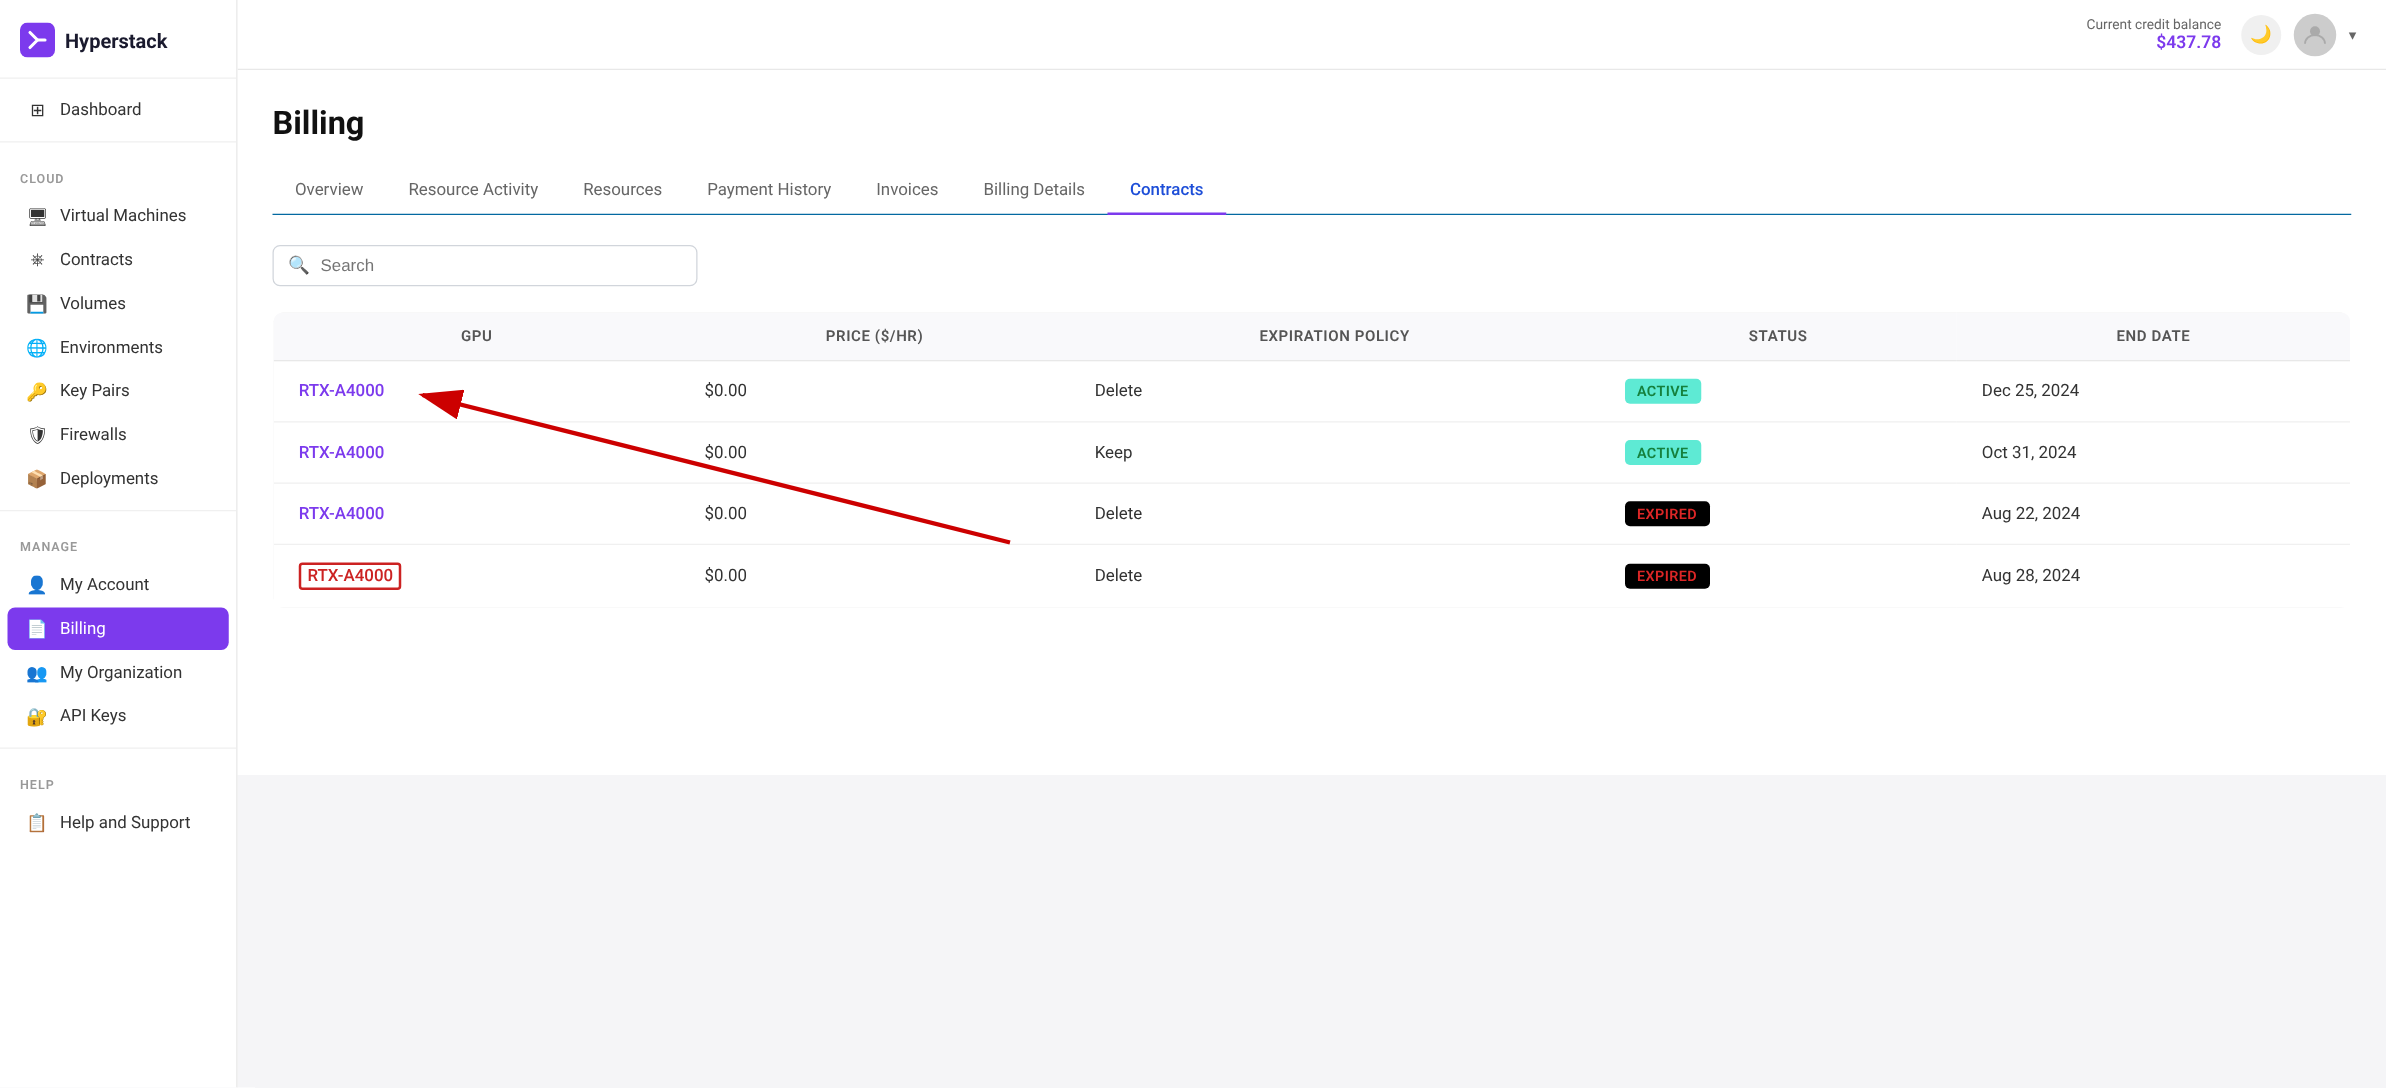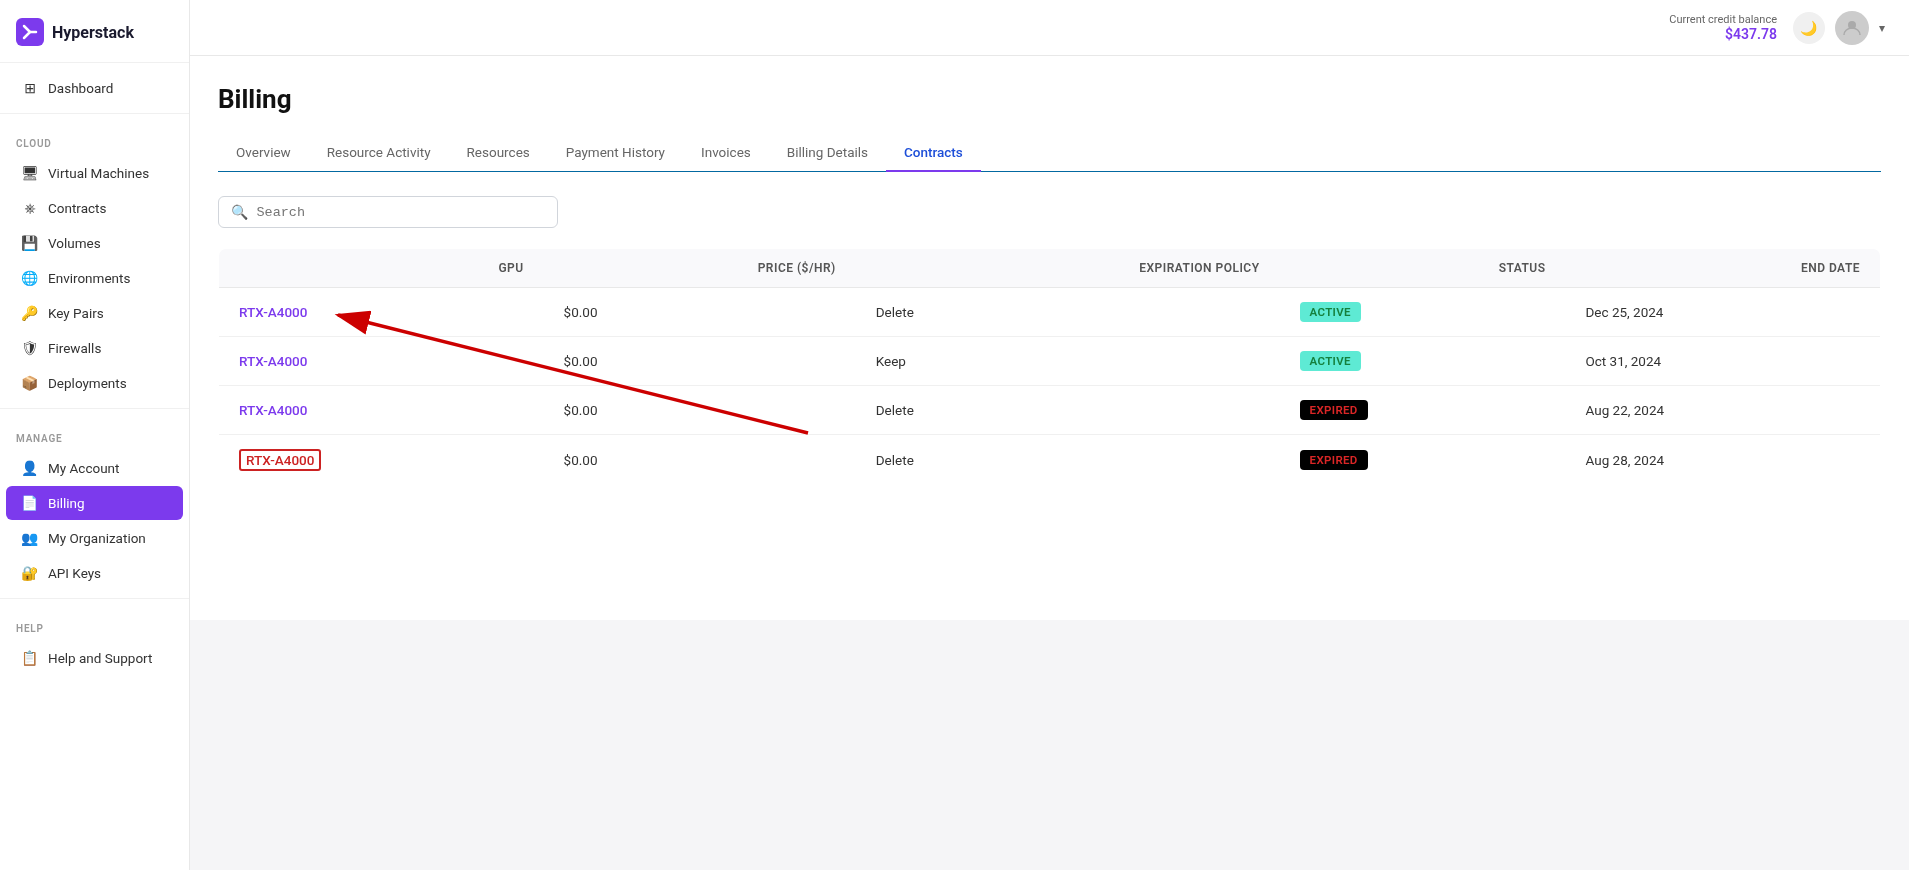--- a/index.html
+++ b/index.html
@@ -192,33 +192,32 @@
       color: #9ca3af;
       font-size: 14px;
     }
     .search-input {
       border: none;
       outline: none;
       font-size: 13.5px;
       color: #3b82f6;
       width: 100%;
       background: transparent;
-      font-family: Liberation Mono, monospace;
     }
 
     
     .contracts-table {
       width: 100%;
       border-collapse: collapse;
       border: 1px solid #e8e8e8;
       border-radius: 8px;
       overflow: hidden;
     }
     .contracts-table th {
-      text-align: right;
+      text-align: center;
       padding: 12px 20px;
       font-size: 12px;
       font-weight: 600;
       color: #555;
       background: #f9f9fb;
       border-bottom: 1px solid #e8e8e8;
       text-transform: uppercase;
       letter-spacing: 0.04em;
     }
     .contracts-table td {

